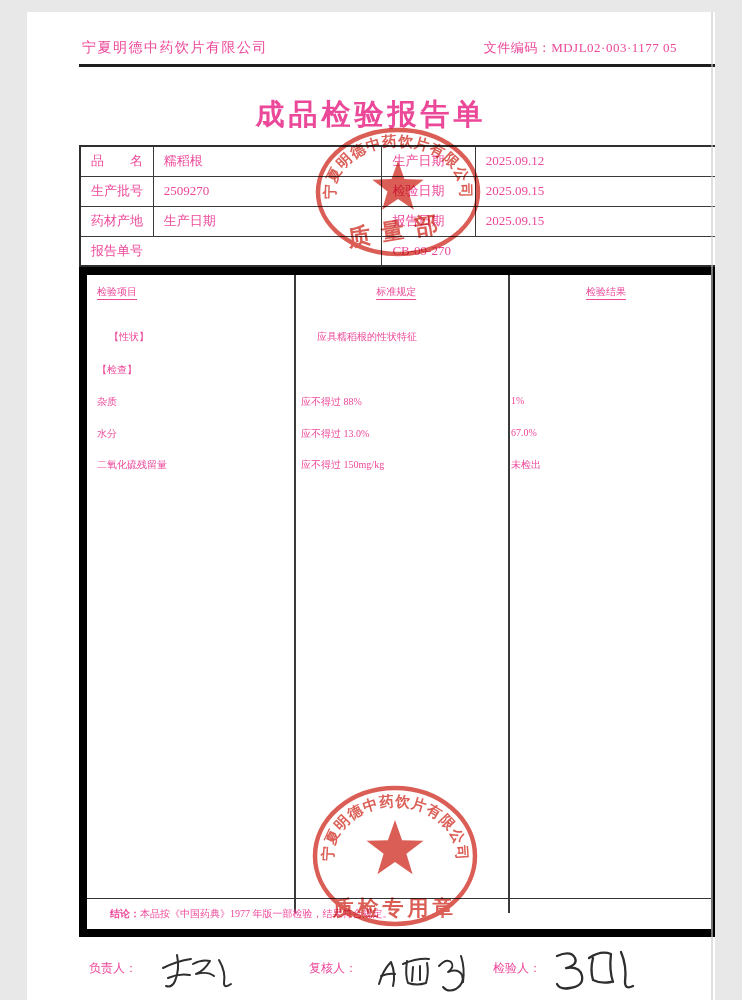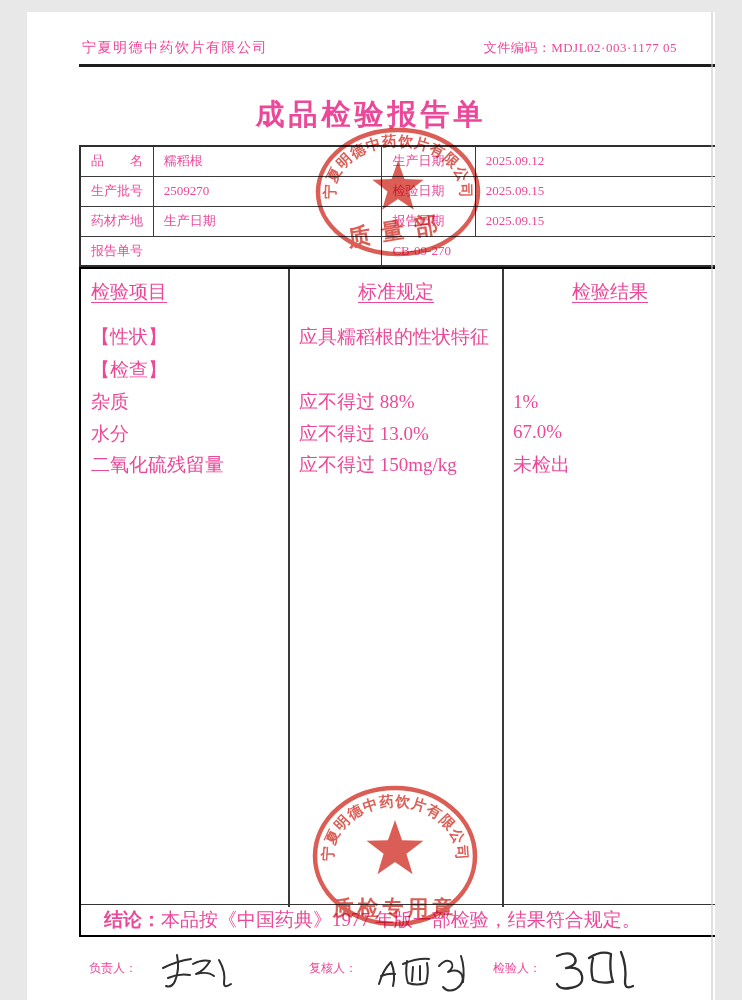--- a/index.html
+++ b/index.html
@@ -30,35 +30,35 @@
   .info-table td { border:1px solid #3a3a3a; height:30px; padding:0 0 0 10px; white-space:nowrap; overflow:hidden; }
   .info-table .lbl1 { width:73px; }
   .info-table .val1 { width:228px; }
   .info-table .lbl2 { width:93px; }
   .info-table .val2 { width:242px; }
   .spread { display:inline-block; width:52px; text-align:justify; text-align-last:justify; }
 
   
   .insp {
     position:absolute; left:52px; top:255px; width:640px; height:670px;
-    border:2px solid #000000; font-size:19px;
+    border:8px solid #000000; font-size:10px;
   }
   .insp .vline { position:absolute; top:0; width:1.5px; height:638px; background:#3a3a3a; }
   .insp .vline.v1 { left:207px; }
   .insp .vline.v2 { left:421px; }
   .insp-row { position:absolute; left:0; width:100%; display:flex; }
   .insp-row .c1 { width:208px; padding-left:10px; }
   .insp-row .c2 { width:214px; padding-left:10px; }
   .insp-row .c3 { width:214px; padding-left:10px; }
   .insp-head { top:10px; }
   .insp-head .c2, .insp-head .c3 { text-align:center; padding-left:0; }
   .insp-head span { text-decoration:underline; text-underline-offset:4px; }
-  .r-xingzhuang { top:55px; }
+  .r-xingzhuang { top:55px;padding-left:12px; }
   .r-jiancha    { top:88px; }
-  .r-zazhi      { top:120px;align-items:center; }
+  .r-zazhi      { top:120px; }
   .r-shuifen    { top:152px; }
   .r-so2        { top:183px; }
 
   
   .conclusion {
     position:absolute; left:0; bottom:0; width:100%; height:31px;
     border-top:1.5px solid #333; line-height:30px; padding-left:23px; white-space:nowrap;
   }
   .conclusion .c-lbl { font-weight:bold; }
 

